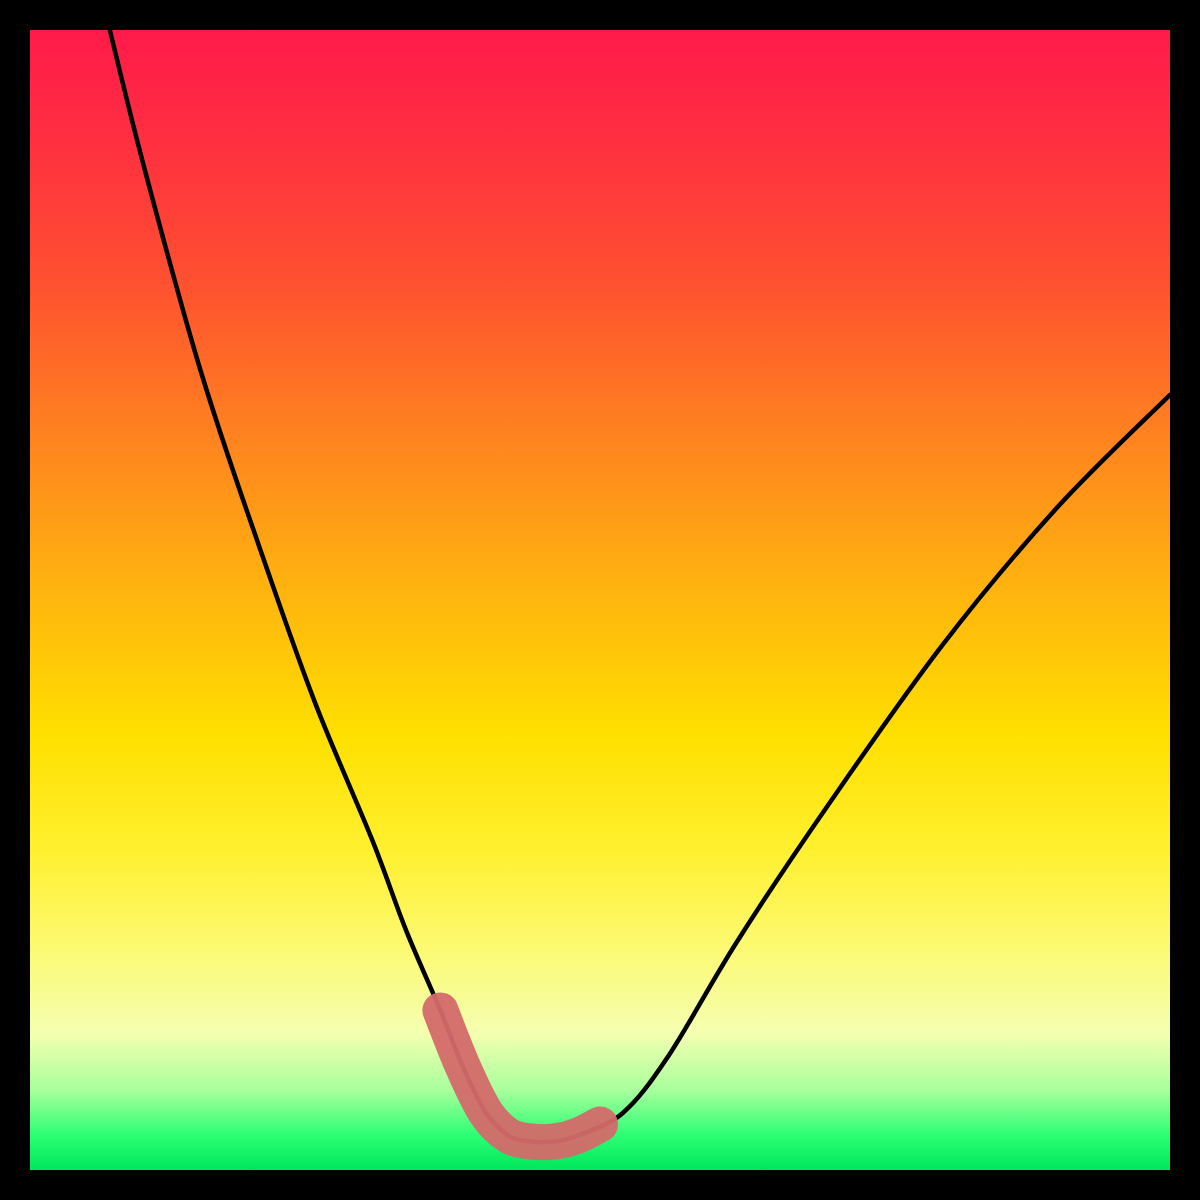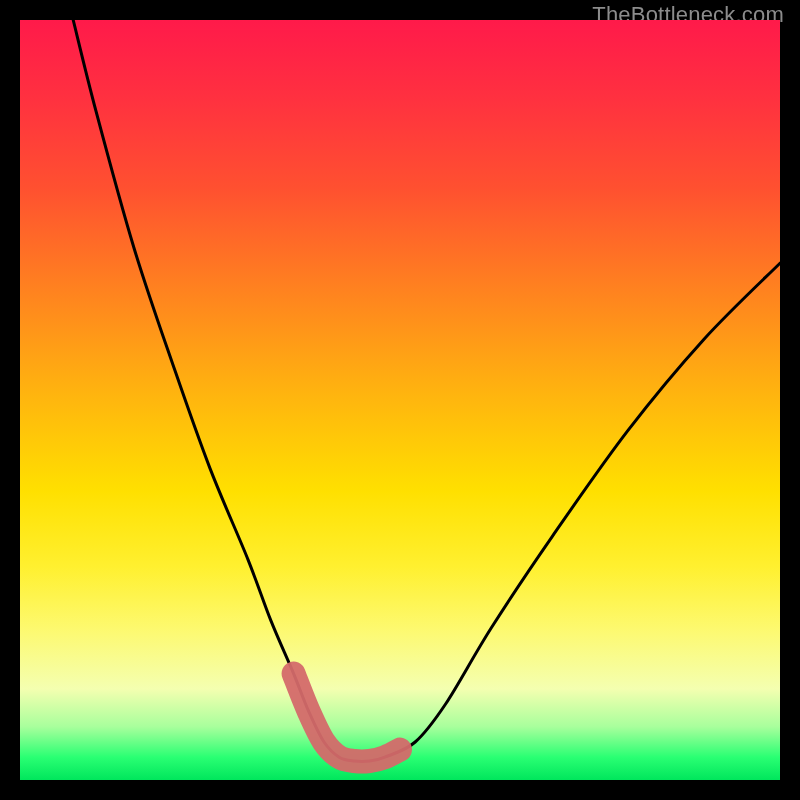--- a/index.html
+++ b/index.html
@@ -55,21 +55,20 @@
     font-size: 22px;
     font-weight: 400;
     letter-spacing: 0.2px;
     user-select: none;
   }
 </style>
 </head>
 <body>
 
 <div class="stage">
-  <div class="watermark">TheBottleneck.com</div>
 
   <div class="plot-area">
     <svg class="curve-svg" viewBox="0 0 760 760" preserveAspectRatio="none">
       <path id="curve-path" fill="none" stroke="#000000" stroke-width="3" stroke-linecap="round" stroke-linejoin="round" d="M53.2 0.0 C57.0 15.2, 65.9 53.2, 76.0 91.2 C86.1 129.2, 101.3 186.2, 114.0 228.0 C126.7 269.8, 139.3 305.3, 152.0 342.0 C164.7 378.7, 177.3 415.5, 190.0 448.4 C202.7 481.3, 217.9 514.3, 228.0 539.6 C238.1 564.9, 243.2 581.4, 250.8 600.4 C258.4 619.4, 267.3 638.4, 273.6 653.6 C279.9 668.8, 283.7 680.2, 288.8 691.6 C293.9 703.0, 298.9 714.4, 304.0 722.0 C309.1 729.6, 314.1 734.0, 319.2 737.2 C324.3 740.4, 329.3 740.4, 334.4 741.0 C339.5 741.6, 344.5 741.6, 349.6 741.0 C354.7 740.4, 357.2 740.4, 364.8 737.2 C372.4 734.0, 385.1 730.9, 395.2 722.0 C405.3 713.1, 412.9 703.0, 425.6 684.0 C438.3 665.0, 453.5 635.9, 471.2 608.0 C488.9 580.1, 509.2 549.7, 532.0 516.8 C554.8 483.9, 582.7 443.3, 608.0 410.4 C633.3 377.5, 658.7 347.1, 684.0 319.2 C709.3 291.3, 747.3 255.9, 760.0 243.2"></path>
       <path id="highlight-path" fill="none" stroke="#d46a6a" stroke-width="24" stroke-linecap="round" stroke-linejoin="round" opacity="0.95" d="M273.6 653.6 C276.1 659.9, 283.7 680.2, 288.8 691.6 C293.9 703.0, 298.9 714.4, 304.0 722.0 C309.1 729.6, 314.1 734.0, 319.2 737.2 C324.3 740.4, 329.3 740.4, 334.4 741.0 C339.5 741.6, 344.5 741.6, 349.6 741.0 C354.7 740.4, 359.7 739.1, 364.8 737.2 C369.9 735.3, 377.5 730.9, 380.0 729.6"></path>
     </svg>
   </div>
 </div>
 
 </body></html>

